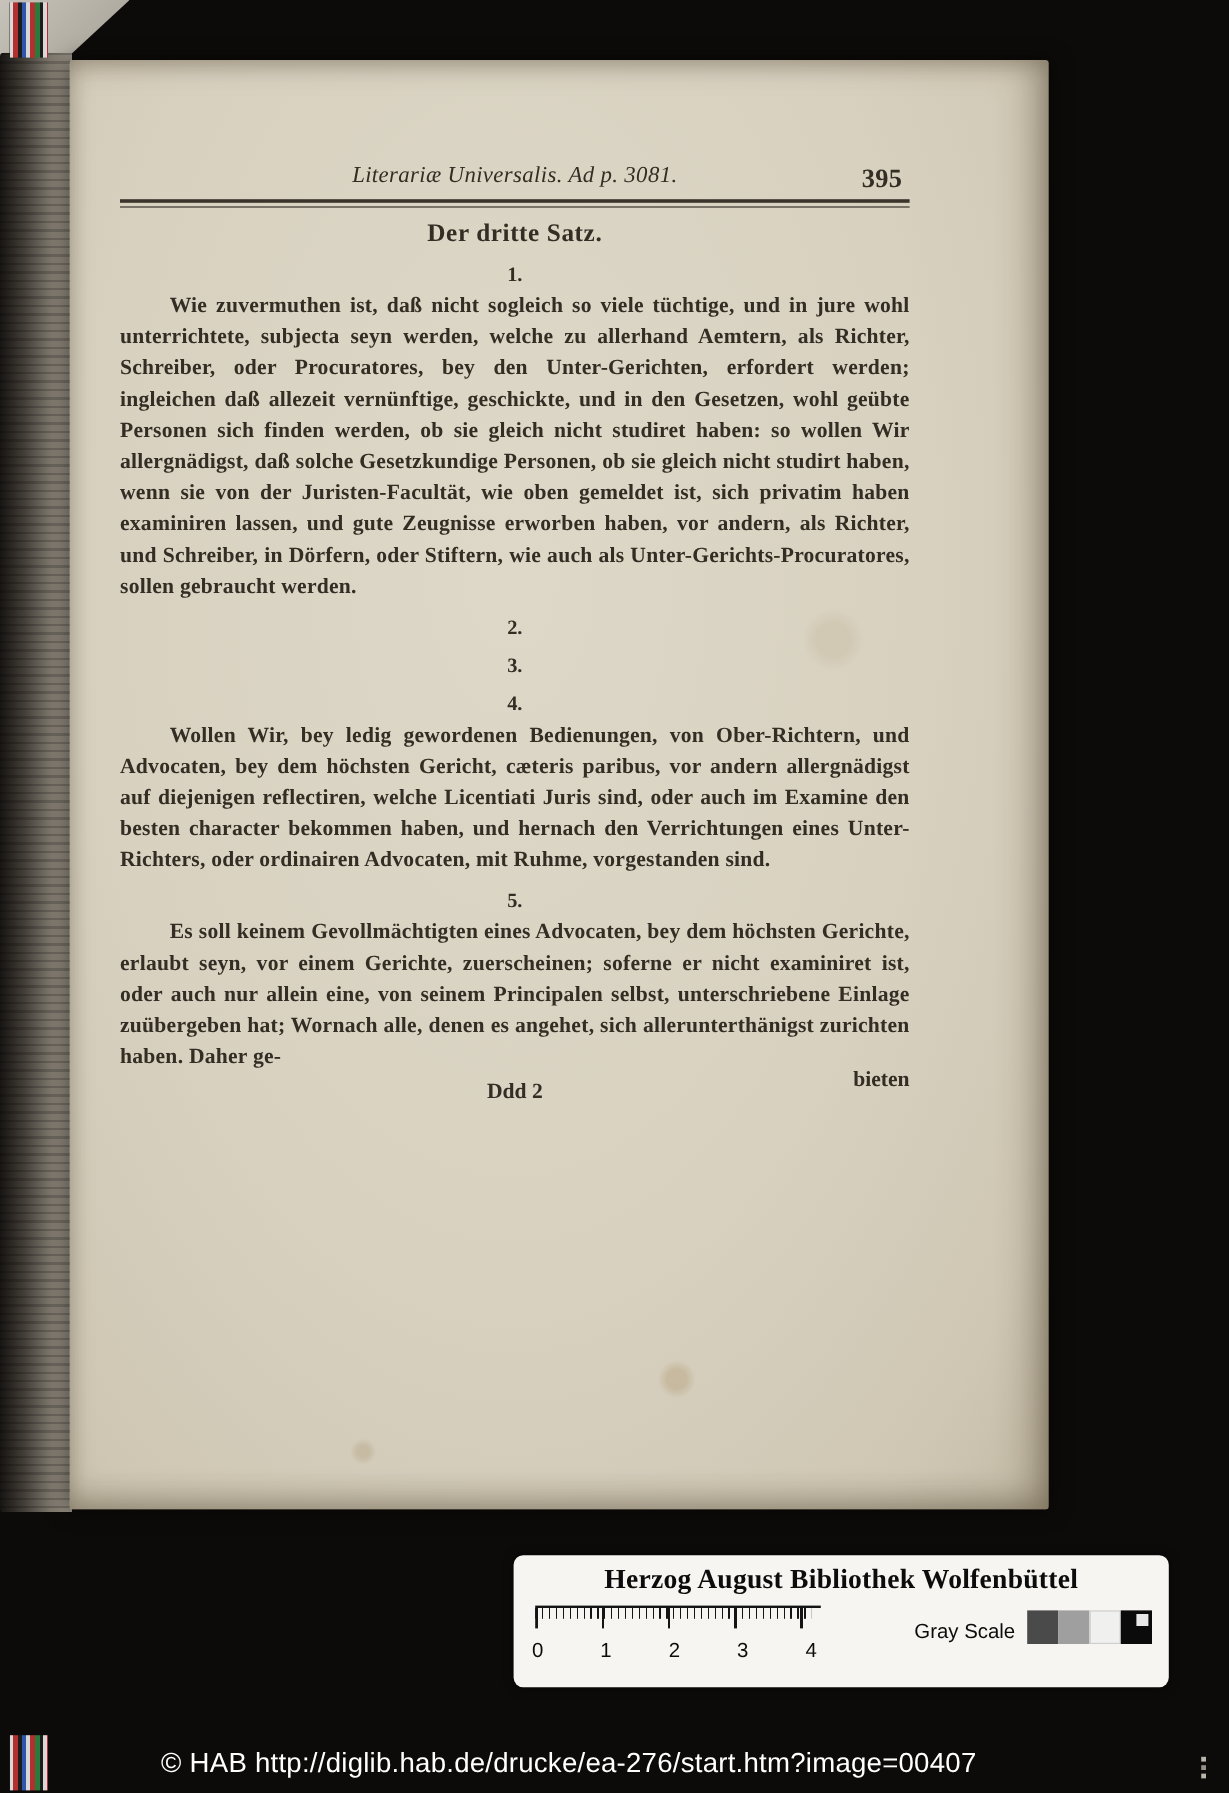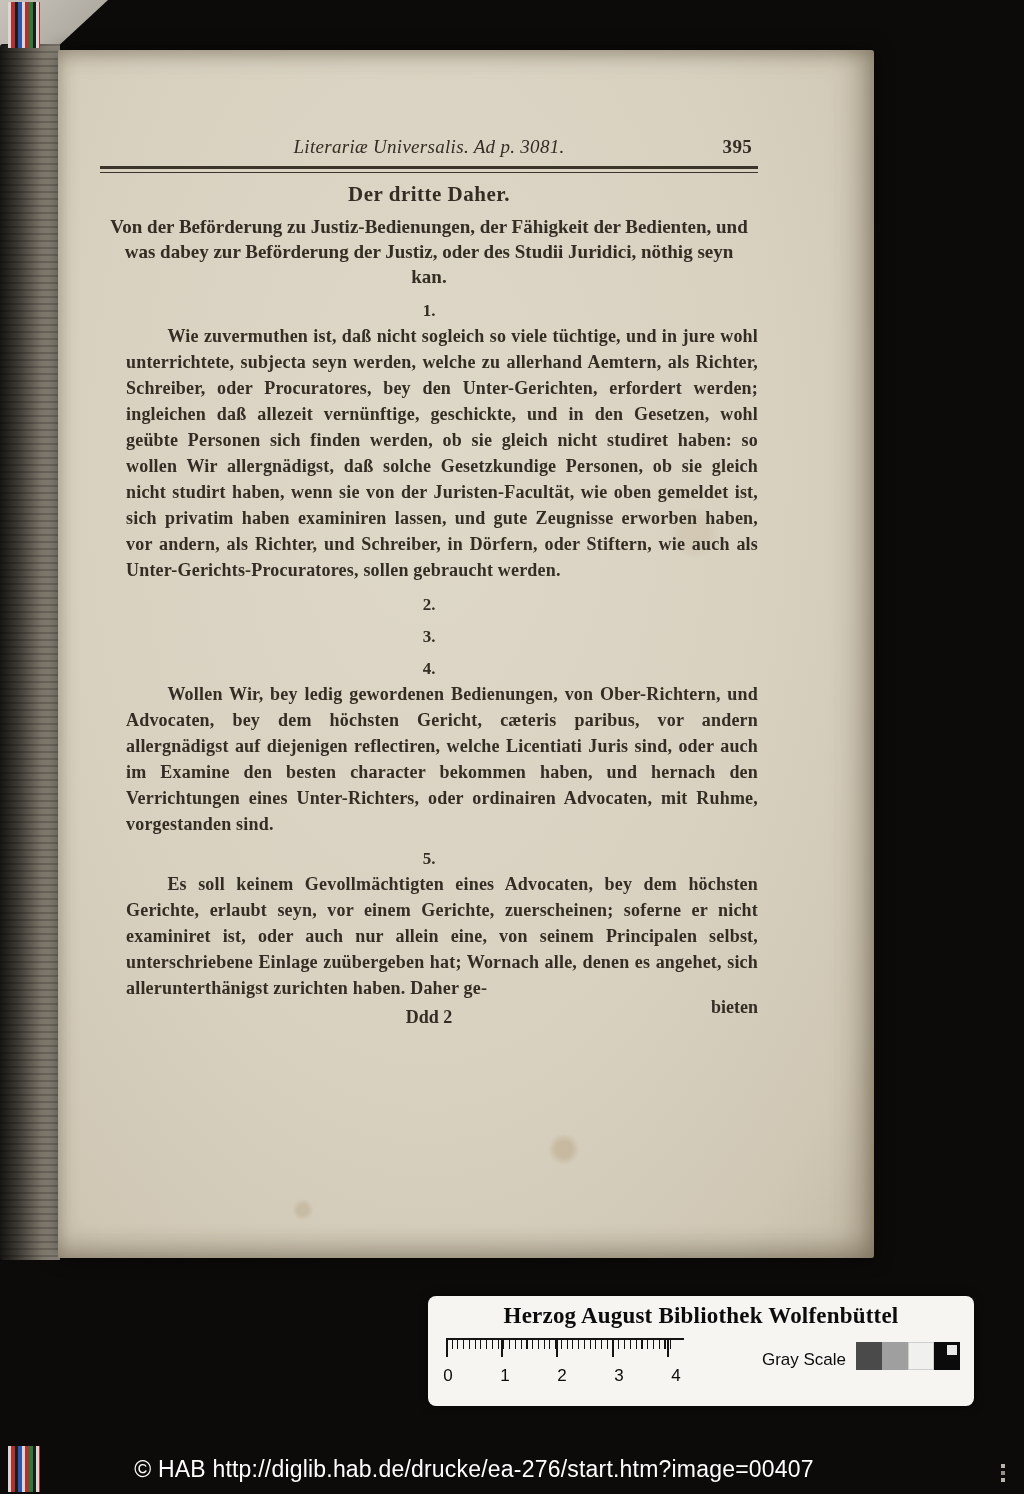--- a/index.html
+++ b/index.html
@@ -36,31 +36,31 @@
       radial-gradient(circle at 78% 40%, rgba(140,110,60,.10) 0 14px, transparent 26px),
       radial-gradient(ellipse at 45% 35%, #ded8c8 0%, #d8d1c0 55%, #cfc7b4 85%, #c2b9a4 100%);
     box-shadow: inset -16px 0 28px rgba(60,48,28,.28), inset 0 -12px 22px rgba(60,48,28,.22),
                 inset 0 6px 14px rgba(60,48,28,.18), 0 0 18px rgba(0,0,0,.6);
     border-radius:3px; color:#332d24; }
 
   .text-block { position:relative; margin:86px 180px 0 42px; width:658px; }
 
   .page-header { position:relative; text-align:center; font-style:italic; font-size:19px;
     letter-spacing:.3px; height:26px; }
-  .page-num { position:absolute; right:6px; top:0; font-style:normal; font-weight:bold; font-size:19px; }
+  .page-num { position:absolute; right:6px; top:0; font-style:normal; font-weight:bold; font-size:22px; }
 
   .double-rule { margin-top:4px; height:7px; border-top:3px solid #3a342b; border-bottom:1px solid #3a342b; }
 
   .main-title { text-align:center; font-size:21px; font-weight:bold; margin-top:9px; letter-spacing:.5px; }
 
   .subtitle { text-align:center; font-size:19px; font-weight:bold; line-height:25px; margin:7px auto 0; width:640px; }
 
   .sec-num { text-align:center; font-size:17px; font-weight:bold; margin:12px 0 2px; }
   .sec-par { font-size:18px; font-weight:bold; line-height:26px; text-align:justify;
-    text-indent:2.3em; letter-spacing:.2px;margin-left:26px; }
+    text-indent:2.3em; letter-spacing:.2px; }
 
   .sig-row { position:relative; margin-top:6px; height:34px; text-align:center;
     font-size:18px; font-weight:bold; }
   .catchword { position:absolute; right:0; top:-10px; }
 
   
   .scale-card { position:absolute; left:428px; top:1296px; width:546px; height:110px;
     background:#f6f5f1; border-radius:8px; box-shadow:0 0 8px rgba(0,0,0,.5); }
   .library-name { text-align:center; margin-top:7px; font-family:"Liberation Serif", serif;
     font-size:23px; font-weight:bold; color:#0c0c0c; letter-spacing:.2px; }
@@ -104,22 +104,21 @@
   <div class="page">
     <div class="text-block">
 
       <div class="page-header">
         <span>Literariæ Universalis. Ad p. 3081.</span>
         <span class="page-num">395</span>
       </div>
 
       <div class="double-rule"></div>
 
-      <div class="main-title">Der dritte Daher.</div>
-      <div class="subtitle">Von der Beförderung zu Justiz-Bedienungen, der Fähigkeit der Bedienten, und was dabey zur Beförderung der Justiz, oder des Studii Juridici, nöthig seyn kan.</div>
+      <div class="main-title">Der dritte Satz.</div>
 
       <div class="sec-num">1.</div>
       <div class="sec-par">Wie zuvermuthen ist, daß nicht sogleich so viele tüchtige, und in jure wohl unterrichtete, subjecta seyn werden, welche zu allerhand Aemtern, als Richter, Schreiber, oder Procuratores, bey den Unter-Gerichten, erfordert werden; ingleichen daß allezeit vernünftige, geschickte, und in den Gesetzen, wohl geübte Personen sich finden werden, ob sie gleich nicht studiret haben: so wollen Wir allergnädigst, daß solche Gesetzkundige Personen, ob sie gleich nicht studirt haben, wenn sie von der Juristen-Facultät, wie oben gemeldet ist, sich privatim haben examiniren lassen, und gute Zeugnisse erworben haben, vor andern, als Richter, und Schreiber, in Dörfern, oder Stiftern, wie auch als Unter-Gerichts-Procuratores, sollen gebraucht werden.</div>
 
       <div class="sec-num">2.</div>
 
       <div class="sec-num">3.</div>
 
       <div class="sec-num">4.</div>
       <div class="sec-par">Wollen Wir, bey ledig gewordenen Bedienungen, von Ober-Richtern, und Advocaten, bey dem höchsten Gericht, cæteris paribus, vor andern allergnädigst auf diejenigen reflectiren, welche Licentiati Juris sind, oder auch im Examine den besten character bekommen haben, und hernach den Verrichtungen eines Unter-Richters, oder ordinairen Advocaten, mit Ruhme, vorgestanden sind.</div>

